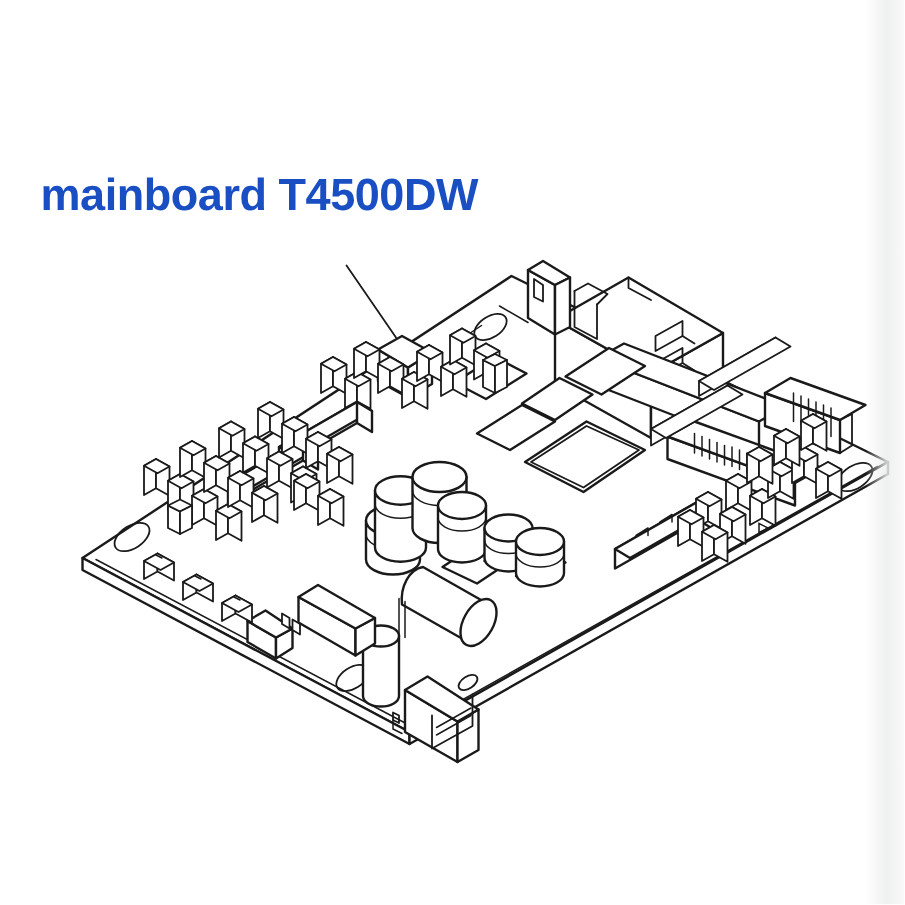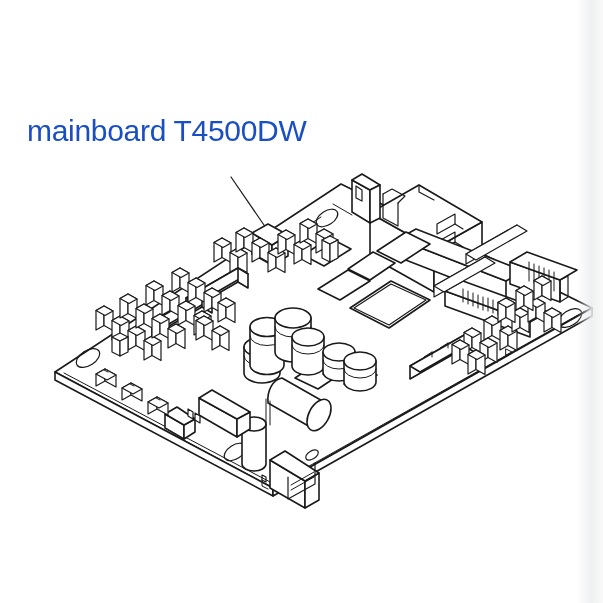--- a/index.html
+++ b/index.html
@@ -24,21 +24,21 @@
     width: 26px;
     height: 603px;
     background: linear-gradient(to right, rgba(255,255,255,0) 0%, rgba(236,237,238,0.85) 55%, rgba(246,246,247,0.6) 100%);
     pointer-events: none;
   }
   #title {
     position: absolute;
     left: 27px;
     top: 114px;
     font-size: 30px;
-    font-weight: normal;
+    font-weight: bold;
     letter-spacing: -0.3px;
     color: #1a4fc4;
     white-space: nowrap;
     font-family: "Liberation Sans", sans-serif;
   }
   #figure {
     position: absolute;
     left: 0;
     top: 0;
     width: 603px;

